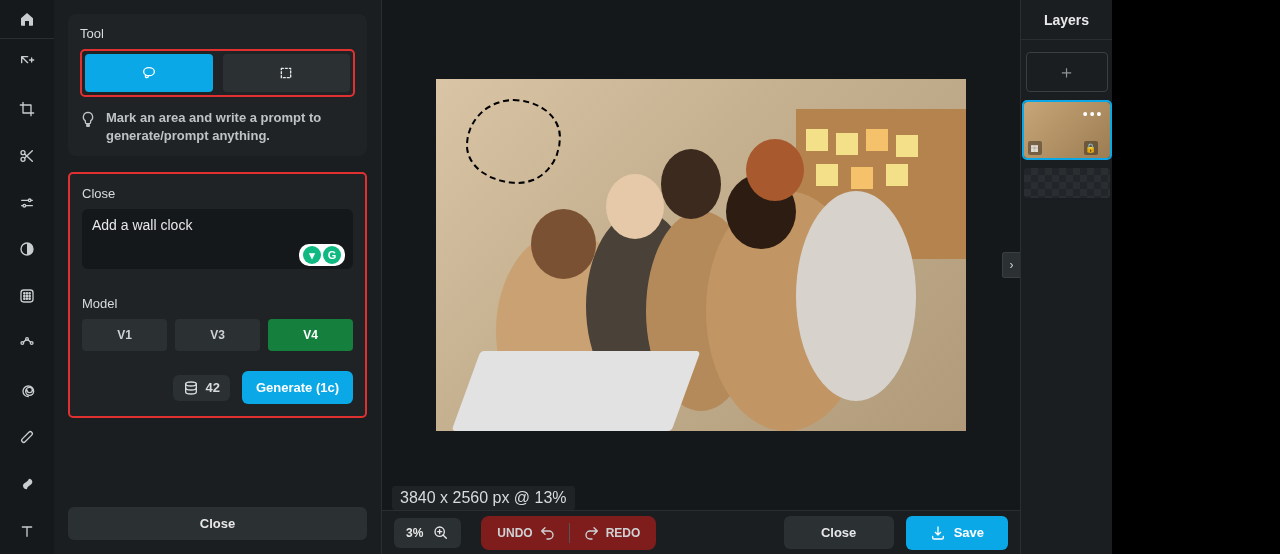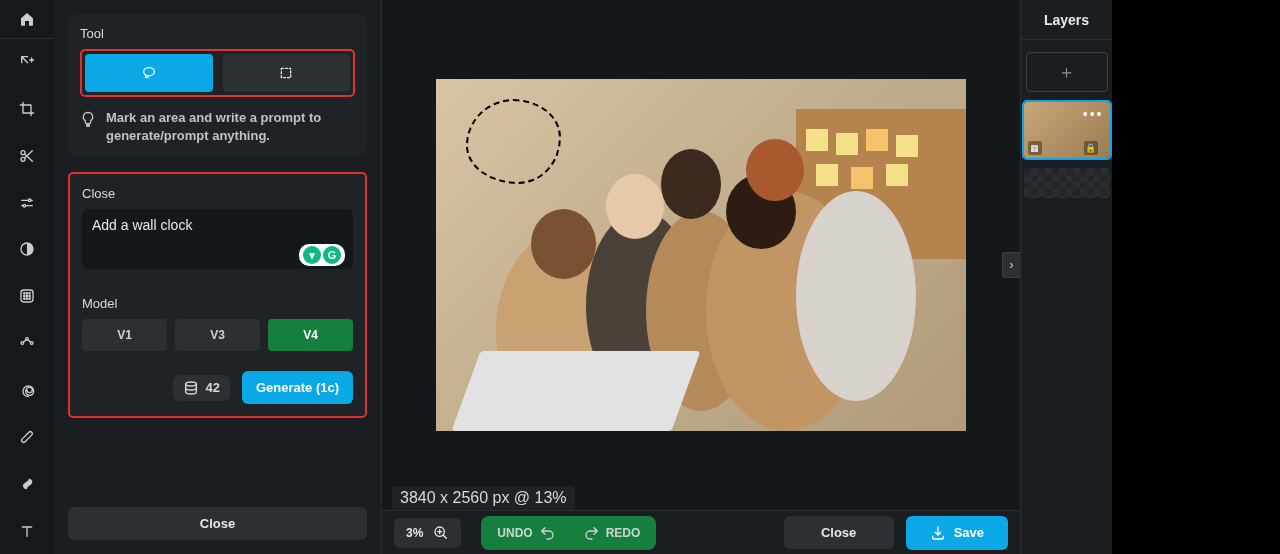--- a/index.html
+++ b/index.html
@@ -38,21 +38,21 @@
   
   .canvas-area { flex:1; display:flex; flex-direction:column; background:#14181b; position:relative;}
   .canvas-stage { flex:1; display:flex; align-items:center; justify-content:center; position:relative;}
   .canvas-img { width:530px; height:352px; background:linear-gradient(135deg,#d9c4a5 0%, #c5b190 40%, #b09a7a 100%); position:relative; overflow:hidden;}
   .canvas-img .person { position:absolute; border-radius:50%; }
   .lasso { position:absolute; left:30px; top:20px; width:95px; height:85px; border:2px dashed #000; border-radius:50% 50% 45% 55% / 55% 45% 55% 45%; background:transparent;}
   .corkboard { position:absolute; right:0; top:30px; width:170px; height:150px; background:#b5834e; }
   .sticky { position:absolute; width:22px; height:22px; background:#f5e08a; }
   .dim-label { position:absolute; left:10px; bottom:44px; font-size:16px; color:#d8dbdd; background:#1f2326; padding:3px 8px; border-radius:3px;}
   .bottom-bar { height:44px; display:flex; align-items:center; gap:12px; padding:0 12px; border-top:1px solid #2a2e31; background:#1a1e21;}
-  .bb-group { display:flex; align-items:center; gap:14px; background:#15803d; padding:7px 16px; border-radius:8px; font-weight:700; font-size:12px; color:#cfd2d5;}
+  .bb-group { display:flex; align-items:center; gap:14px; background:#7f1d1d; padding:7px 16px; border-radius:8px; font-weight:700; font-size:12px; color:#cfd2d5;}
   .bb-zoom { display:flex; align-items:center; gap:10px; background:#2b3033; padding:7px 12px; border-radius:6px; font-weight:700; font-size:12px;}
   .divider-v { width:1px; height:20px; background:#555;}
   .bb-item { display:flex; align-items:center; gap:6px; cursor:pointer;}
   
   .layers { width: 92px; background:#1a1e21; border-left:1px solid #2a2e31; display:flex; flex-direction:column; align-items:center; position:relative;}
   .layers-hdr { height:40px; display:flex; align-items:center; justify-content:center; font-weight:700; font-size:14px; width:100%; border-bottom:1px solid #2a2e31;}
   .layer-add { width:82px; height:40px; margin-top:12px; border:1px solid #3a3f42; border-radius:4px; display:flex; align-items:center; justify-content:center; color:#8f9396; font-size:18px; cursor:pointer;}
   .layer-thumb { width:86px; height:56px; margin-top:10px; border-radius:3px; background:#b5834e; position:relative; cursor:pointer;}
   .layer-thumb.active { outline:2px solid #0aa8e6;}
   .layer-thumb .dots { position:absolute; right:6px; top:4px; color:#fff; font-size:14px; letter-spacing:2px;}

